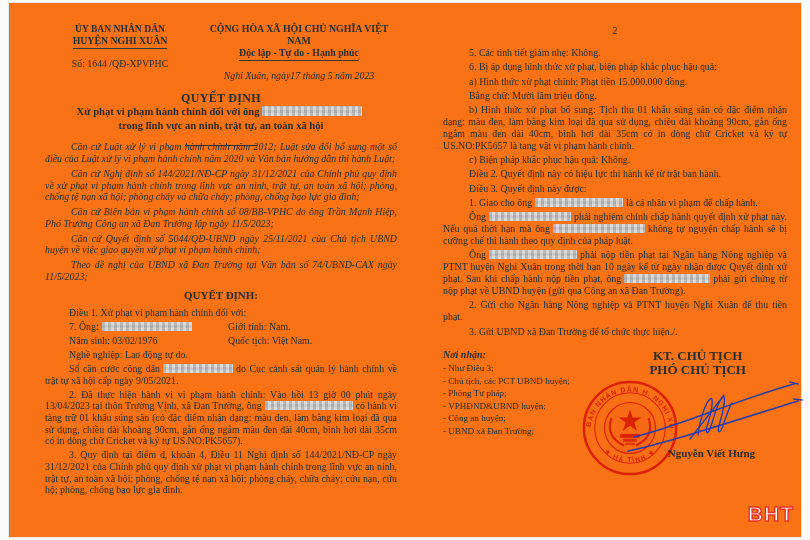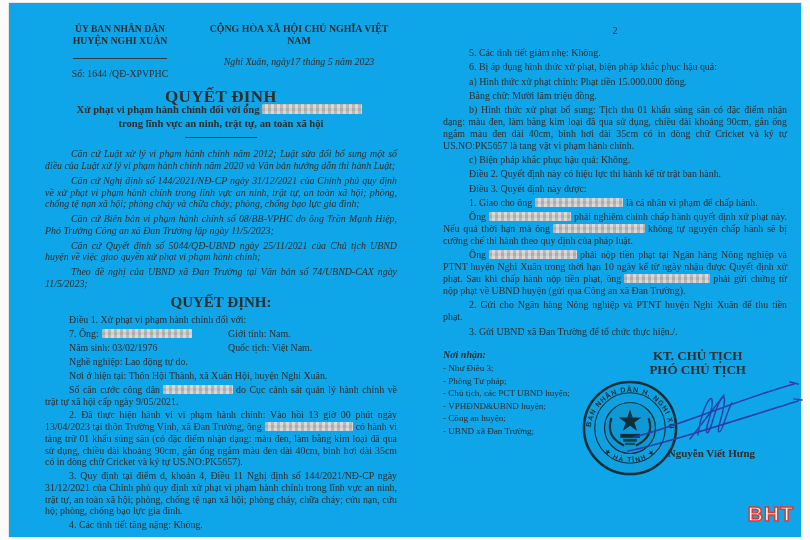--- a/index.html
+++ b/index.html
@@ -1,38 +1,38 @@
 <!DOCTYPE html>
 <html><head>
 <meta charset="utf-8">
 <style>
   html,body{margin:0;padding:0;width:810px;height:540px;overflow:hidden;background:#ffffff;}
   .canvas{position:relative;width:810px;height:540px;background:#fbfbfb;
           font-family:"Liberation Serif","DejaVu Serif",serif;color:#2d2d2d;
           -webkit-font-smoothing:antialiased;}
-  .page{position:absolute;top:2px;bottom:2px;background:#0ea5e9;border:1px solid #e7e7e7;}
+  .page{position:absolute;top:2px;bottom:2px;background:#f97316;border:1px solid #e7e7e7;}
   .page1{left:8px;width:404px;border-right:1px solid #d6d6d6;}
   .page2{left:413px;width:388px;border-left:none;}
 
   
   .p1-inner{padding:20px 16px 0 36px;font-size:9.9px;line-height:11.7px;text-align:justify;}
   .hdr{display:grid;grid-template-columns:150px 1fr;column-gap:6px;text-align:center;}
   .org1,.nat1{font-weight:bold;font-size:9.6px;line-height:12px;}
   .nat1{font-size:9.9px;}
   .org2,.nat2{font-weight:bold;font-size:9.8px;line-height:12px;}
-  .org2 span,.nat2 span{display:inline-block;border-bottom:1px solid #3a3a3a;padding-bottom:11px;}
+  .org2 span,.nat2 span{display:inline-block;border-bottom:1px solid #3a3a3a;padding-bottom:1px;}
   .doc-no{margin-top:9px;font-size:9.8px;text-align:center;}
   .date-line{margin-top:9px;font-style:italic;font-size:9.9px;}
   .title-block{text-align:center;margin-top:10px;line-height:13.5px;}
-  .t1{font-weight:bold;font-size:17px;letter-spacing:.3px;}
+  .t1{font-weight:bold;font-size:12px;letter-spacing:.3px;}
   .t2,.t3{font-weight:bold;font-size:10.6px;}
-  .t3 u{text-decoration:none;border-bottom:1.2px solid #333;padding-bottom:8px;}
-  .preamble{margin-top:18px;}
+  .t3 u{text-decoration:none;border-bottom:1.2px solid #333;padding-bottom:14px;}
+  .preamble{margin-top:9px;}
   .preamble p{font-style:italic;margin:0 0 3.2px;text-indent:26px;}
-  .decision-heading{text-align:center;font-weight:bold;font-size:15px;margin:7px 0 6px;}
+  .decision-heading{text-align:center;font-weight:bold;font-size:11px;margin:7px 0 6px;}
   .body1 p{margin:0 0 2.2px;text-indent:24px;}
   .cols{display:flex;margin:0 0 2.2px;}
   .cols .ca{width:52%;padding-left:24px;box-sizing:border-box;}
   .cols .cb{width:48%;}
 
   
   .p2-inner{padding:22px 14px 0 30px;font-size:9.9px;line-height:11.9px;text-align:justify;}
   .pagenum{text-align:center;font-size:10px;margin-bottom:10px;}
   .p2-inner p{margin:0 0 2.4px;text-indent:26px;}
   b.art{font-weight:normal;}
@@ -66,20 +66,21 @@
   <div class="page page1">
     <div class="p1-inner">
       <div class="hdr">
         <div>
           <div class="org1">ỦY BAN NHÂN DÂN</div>
           <div class="org2"><span>HUYỆN NGHI XUÂN</span></div>
           <div class="doc-no">Số: 1644  /QĐ-XPVPHC</div>
         </div>
         <div>
           <div class="nat1">CỘNG HÒA XÃ HỘI CHỦ NGHĨA VIỆT NAM</div>
+          <div class="nat2"><span>Độc lập - Tự do - Hạnh phúc</span></div>
           <div class="date-line">Nghi Xuân, ngày17 tháng 5 năm 2023</div>
         </div>
       </div>
 
       <div class="title-block">
         <div class="t1">QUYẾT ĐỊNH</div>
         <div class="t2"><span>Xử phạt vi phạm hành chính đối với ông</span><span class="redact" style="width:100px;height:10px;"></span></div>
         <div class="t3"><span>trong lĩnh vực </span><u>an ninh, trật tự,</u><span> an toàn xã hội</span></div>
       </div>
 
@@ -97,25 +98,23 @@
         <p><b class="art">Điều 1.</b><span> Xử phạt vi phạm hành chính đối với:</span></p>
         <div class="cols">
           <div class="ca"><span>7. Ông:</span><span class="redact" style="width:90px;"></span></div>
           <div class="cb">Giới tính: Nam.</div>
         </div>
         <div class="cols">
           <div class="ca">Năm sinh:  03/02/1976</div>
           <div class="cb">Quốc tịch: Việt Nam.</div>
         </div>
         <p>Nghề nghiệp: Lao động tự do.</p>
-        <p>Nơi ở hiện tại: Thôn Hội Thành, xã Xuân Hội, huyện Nghi Xuân.</p>
         <p><span>Số căn cước công dân</span><span class="redact" style="width:70px;"></span><span>do Cục cảnh sát quản lý hành chính về trật tự xã hội cấp ngày 9/05/2021.</span></p>
         <p><span>2. Đã thực hiện hành vi vi phạm hành chính: Vào hồi 13 giờ 00 phút ngày 13/04/2023 tại thôn Trường Vịnh, xã Đan Trường, ông</span><span class="redact" style="width:88px;"></span><span>có hành vi tàng trữ 01 khẩu súng săn (có đặc điểm nhận dạng: màu đen, làm bằng kim loại đã qua sử dụng, chiều dài khoảng 90cm, gắn ống ngắm màu đen dài 40cm, bình hơi dài 35cm có in dòng chữ Cricket và ký tự US.NO:PK5657).</span></p>
         <p>3. Quy định tại điểm d, khoản 4, Điều 11 Nghị định số 144/2021/NĐ-CP ngày 31/12/2021 của Chính phủ quy định xử phạt vi phạm hành chính trong lĩnh vực an ninh, trật tự, an toàn xã hội; phòng, chống tệ nạn xã hội; phòng cháy, chữa cháy; cứu nạn, cứu hộ; phòng, chống bạo lực gia đình.</p>
-        <p>4. Các tình tiết tăng nặng:  Không.</p>
       </div>
     </div>
   </div>
 
   <div class="page page2">
     <div class="p2-inner">
       <div class="pagenum">2</div>
       <p>5. Các tình tiết giảm nhẹ:  Không.</p>
       <p>6. Bị áp dụng hình thức xử phạt, biện pháp khắc phục hậu quả:</p>
       <p>a) Hình thức xử phạt chính: Phạt tiền 15.000.000 đồng.</p>
@@ -128,22 +127,22 @@
       <p><span>Ông</span><span class="redact" style="width:82px;"></span><span>phải nghiêm chỉnh chấp hành quyết định xử phạt này. Nếu quá thời hạn mà ông</span><span class="redact" style="width:92px;"></span><span>không tự nguyện chấp hành sẽ bị cưỡng chế thi hành theo quy định của pháp luật.</span></p>
       <p><span>Ông</span><span class="redact" style="width:88px;"></span><span>phải nộp tiền phạt tại Ngân hàng Nông nghiệp và PTNT huyện Nghi Xuân trong thời hạn 10 ngày kể từ ngày nhận được Quyết định xử phạt. Sau khi chấp hành nộp tiền phạt, ông</span><span class="redact" style="width:86px;"></span><span>phải gửi chứng từ nộp phạt về UBND huyện (gửi qua Công an xã Đan Trường).</span></p>
       <p>2. Gửi cho Ngân hàng Nông nghiệp và PTNT huyện Nghi Xuân để thu tiền phạt.</p>
       <p>3. Gửi UBND xã Đan Trường để tổ chức thực hiện./.</p>
     </div>
 
     <div class="footer">
       <div class="recipients">
         <div class="rcp-h">Nơi nhận:</div>
         <div class="rcp-i">- Như Điều 3;</div>
+        <div class="rcp-i">- Chủ tịch, các PCT UBND huyện;</div>
         <div class="rcp-i">- Phòng Tư pháp;</div>
-        <div class="rcp-i">- Chủ tịch, các PCT UBND huyện;</div>
         <div class="rcp-i">- VPHĐND&amp;UBND huyện;</div>
         <div class="rcp-i">- Công an huyện;</div>
         <div class="rcp-i">- UBND xã Đan Trường;</div>
       </div>
 
       <div class="signblock">
         <div class="st1">KT. CHỦ TỊCH</div>
         <div class="st2">PHÓ CHỦ TỊCH</div>
 
         <svg class="seal" viewBox="0 0 100 100">

